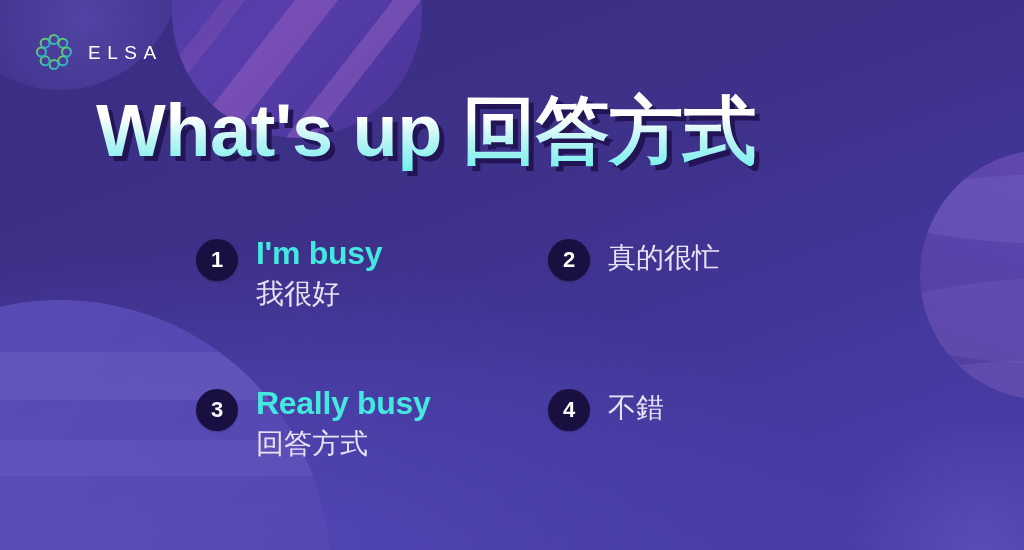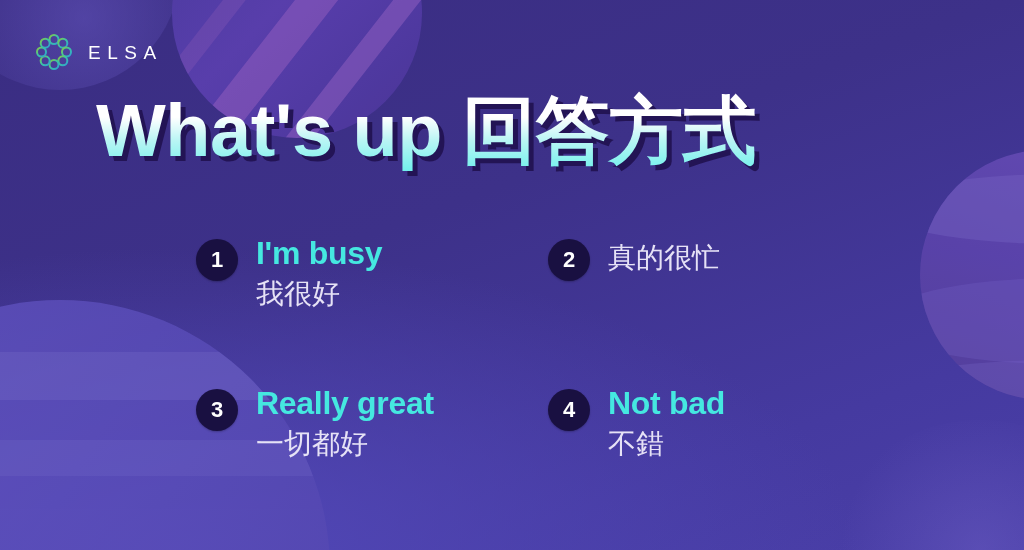--- a/index.html
+++ b/index.html
@@ -195,27 +195,26 @@
     <div class="item">
       <div class="badge">2</div>
       <div class="texts">
         <div class="zh">真的很忙</div>
       </div>
     </div>
 
     <div class="item r2">
       <div class="badge">3</div>
       <div class="texts">
-        <div class="en">Really great</div>
-        <div class="zh">一切都好</div>
+        <div class="en">Really busy</div>
+        <div class="zh">回答方式</div>
       </div>
     </div>
 
     <div class="item r2">
       <div class="badge">4</div>
       <div class="texts">
-        <div class="en">Not bad</div>
         <div class="zh">不錯</div>
       </div>
     </div>
 
   </div>
 </div>
 
 </body></html>

